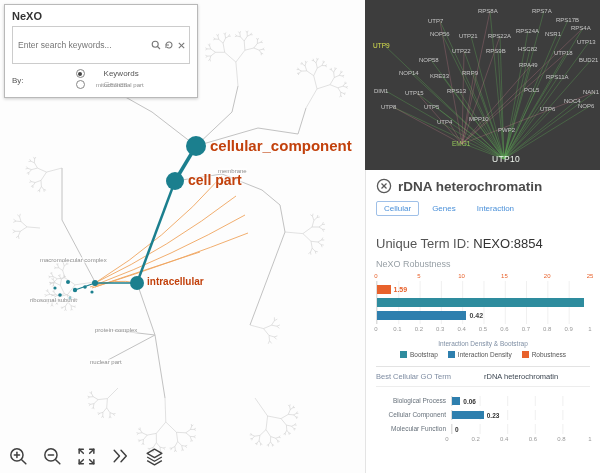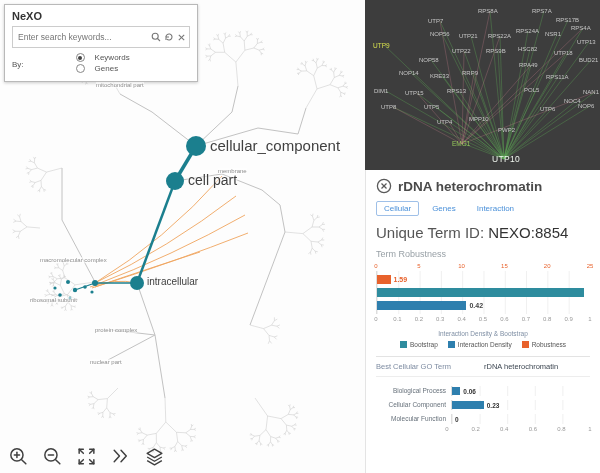--- a/index.html
+++ b/index.html
@@ -2,35 +2,35 @@
 <html><head>
 <meta charset="utf-8">
 <style>
   html,body{margin:0;padding:0;width:600px;height:473px;overflow:hidden;
     font-family:"Liberation Sans", sans-serif;background:#fff;}
   #root{position:relative;width:600px;height:473px;overflow:hidden;}
 
   
   .tree-panel{position:absolute;left:0;top:0;width:365px;height:473px;background:#fdfdfd;overflow:hidden;}
   #tree-svg{position:absolute;left:0;top:0;}
-  .tree-label{position:absolute;color:#404040;font-weight:400;line-height:1;white-space:nowrap;
+  .tree-label{position:absolute;color:#c2410c;font-weight:700;line-height:1;white-space:nowrap;
     text-shadow:0 0 3px #fff,0 0 3px #fff;}
   .small-label{position:absolute;font-size:6px;color:#8d8d8d;line-height:1;white-space:nowrap;
     background:rgba(255,255,255,.55);}
 
   
   .search-card{position:absolute;left:4px;top:4px;width:178px;background:#fff;
     border:1px solid #b9b9b9;box-shadow:0 1px 3px rgba(0,0,0,.2);padding:5px 7px 6px;}
   .app-title{font-size:11px;font-weight:bold;color:#333;}
-  .search-row{display:flex;align-items:center;border:1px solid #ccc;margin-top:4px;padding:4px 3px;background:#fff;}
+  .search-row{display:flex;align-items:center;border:1px solid #ccc;margin-top:4px;padding:12px 3px;background:#fff;}
   .search-row input{flex:1;border:none;outline:none;font-size:8.5px;color:#444;min-width:0;
     font-family:"Liberation Sans", sans-serif;}
   .mini-icon{display:inline-flex;margin-left:3px;cursor:pointer;}
   .by-row{display:flex;align-items:center;gap:8px;margin-top:5px;font-size:8px;color:#555;}
-  .radio-opt{display:inline-flex;align-items:center;gap:10px;cursor:pointer;padding-left:44px;}
+  .radio-opt{display:inline-flex;align-items:center;gap:19px;cursor:pointer;padding-left:44px;}
   .radio{width:7px;height:7px;border:1px solid #888;border-radius:50%;display:inline-block;position:relative;background:#fff;}
   .radio.sel::after{content:"";position:absolute;left:1.5px;top:1.5px;width:4px;height:4px;border-radius:50%;background:#444;}
 
   
   .zoom-toolbar{position:absolute;left:8px;bottom:6px;display:flex;gap:13px;align-items:center;}
   .tool-btn{display:inline-flex;cursor:pointer;}
 
   
   .network-panel{position:absolute;left:365px;top:0;width:235px;height:170px;background:#3d3d3d;overflow:hidden;}
   #net-svg{position:absolute;left:0;top:0;}
@@ -41,21 +41,21 @@
 
   
   .details-panel{position:absolute;left:365px;top:170px;width:235px;height:303px;background:#fff;
     padding:8px 10px 0;box-sizing:border-box;overflow:hidden;border-left:1px solid #e4e4e4;}
   .details-header{display:flex;align-items:center;gap:6px;}
   .details-title{font-size:13.5px;color:#4a4a4a;font-weight:600;}
   .tabs{display:flex;gap:5px;margin-top:7px;}
   .tab{font-size:8px;color:#4a90d9;background:#fff;border:1px solid transparent;padding:2px 7px;cursor:pointer;
     font-family:"Liberation Sans", sans-serif;border-radius:2px;}
   .tab.active{border-color:#9fc0e8;}
-  .term-id{margin-top:8px;font-size:15px;color:#555;}
+  .term-id{margin-top:20px;font-size:13px;color:#555;}
   .term-id .val{color:#333;}
   .section-heading{margin-top:8px;font-size:9px;color:#98a0a6;}
 
   
   .chart{position:relative;margin-top:4px;}
   .axis{position:relative;height:8px;}
   .axis .tick{position:absolute;transform:translateX(-50%);font-size:6px;color:#999;line-height:1;}
   .axis .tick.orange{color:#e8622c;}
   .plot{position:relative;border-left:1px solid #ddd;
     background:linear-gradient(to right,#efefef 1px,transparent 1px);background-size:10% 100%;padding:2px 0;}
@@ -330,21 +330,21 @@
         <button class="tab active">Cellular</button>
         <button class="tab">Genes</button>
         <button class="tab">Interaction</button>
       </div>
 
     <div class="term-id">
       <span>Unique Term ID:</span>
       <span class="val">NEXO:8854</span>
     </div>
 
-    <div class="section-heading">Term Robustness</div>
+    <div class="section-heading">NeXO Robustness</div>
     <div class="chart" id="robustness-chart">
         <div class="axis">
           <span class="tick orange" style="left: 0%;">0</span>
           <span class="tick orange" style="left: 20%;">5</span>
           <span class="tick orange" style="left: 40%;">10</span>
           <span class="tick orange" style="left: 60%;">15</span>
           <span class="tick orange" style="left: 80%;">20</span>
           <span class="tick orange" style="left: 100%;">25</span>
         </div>
         <div class="plot">

